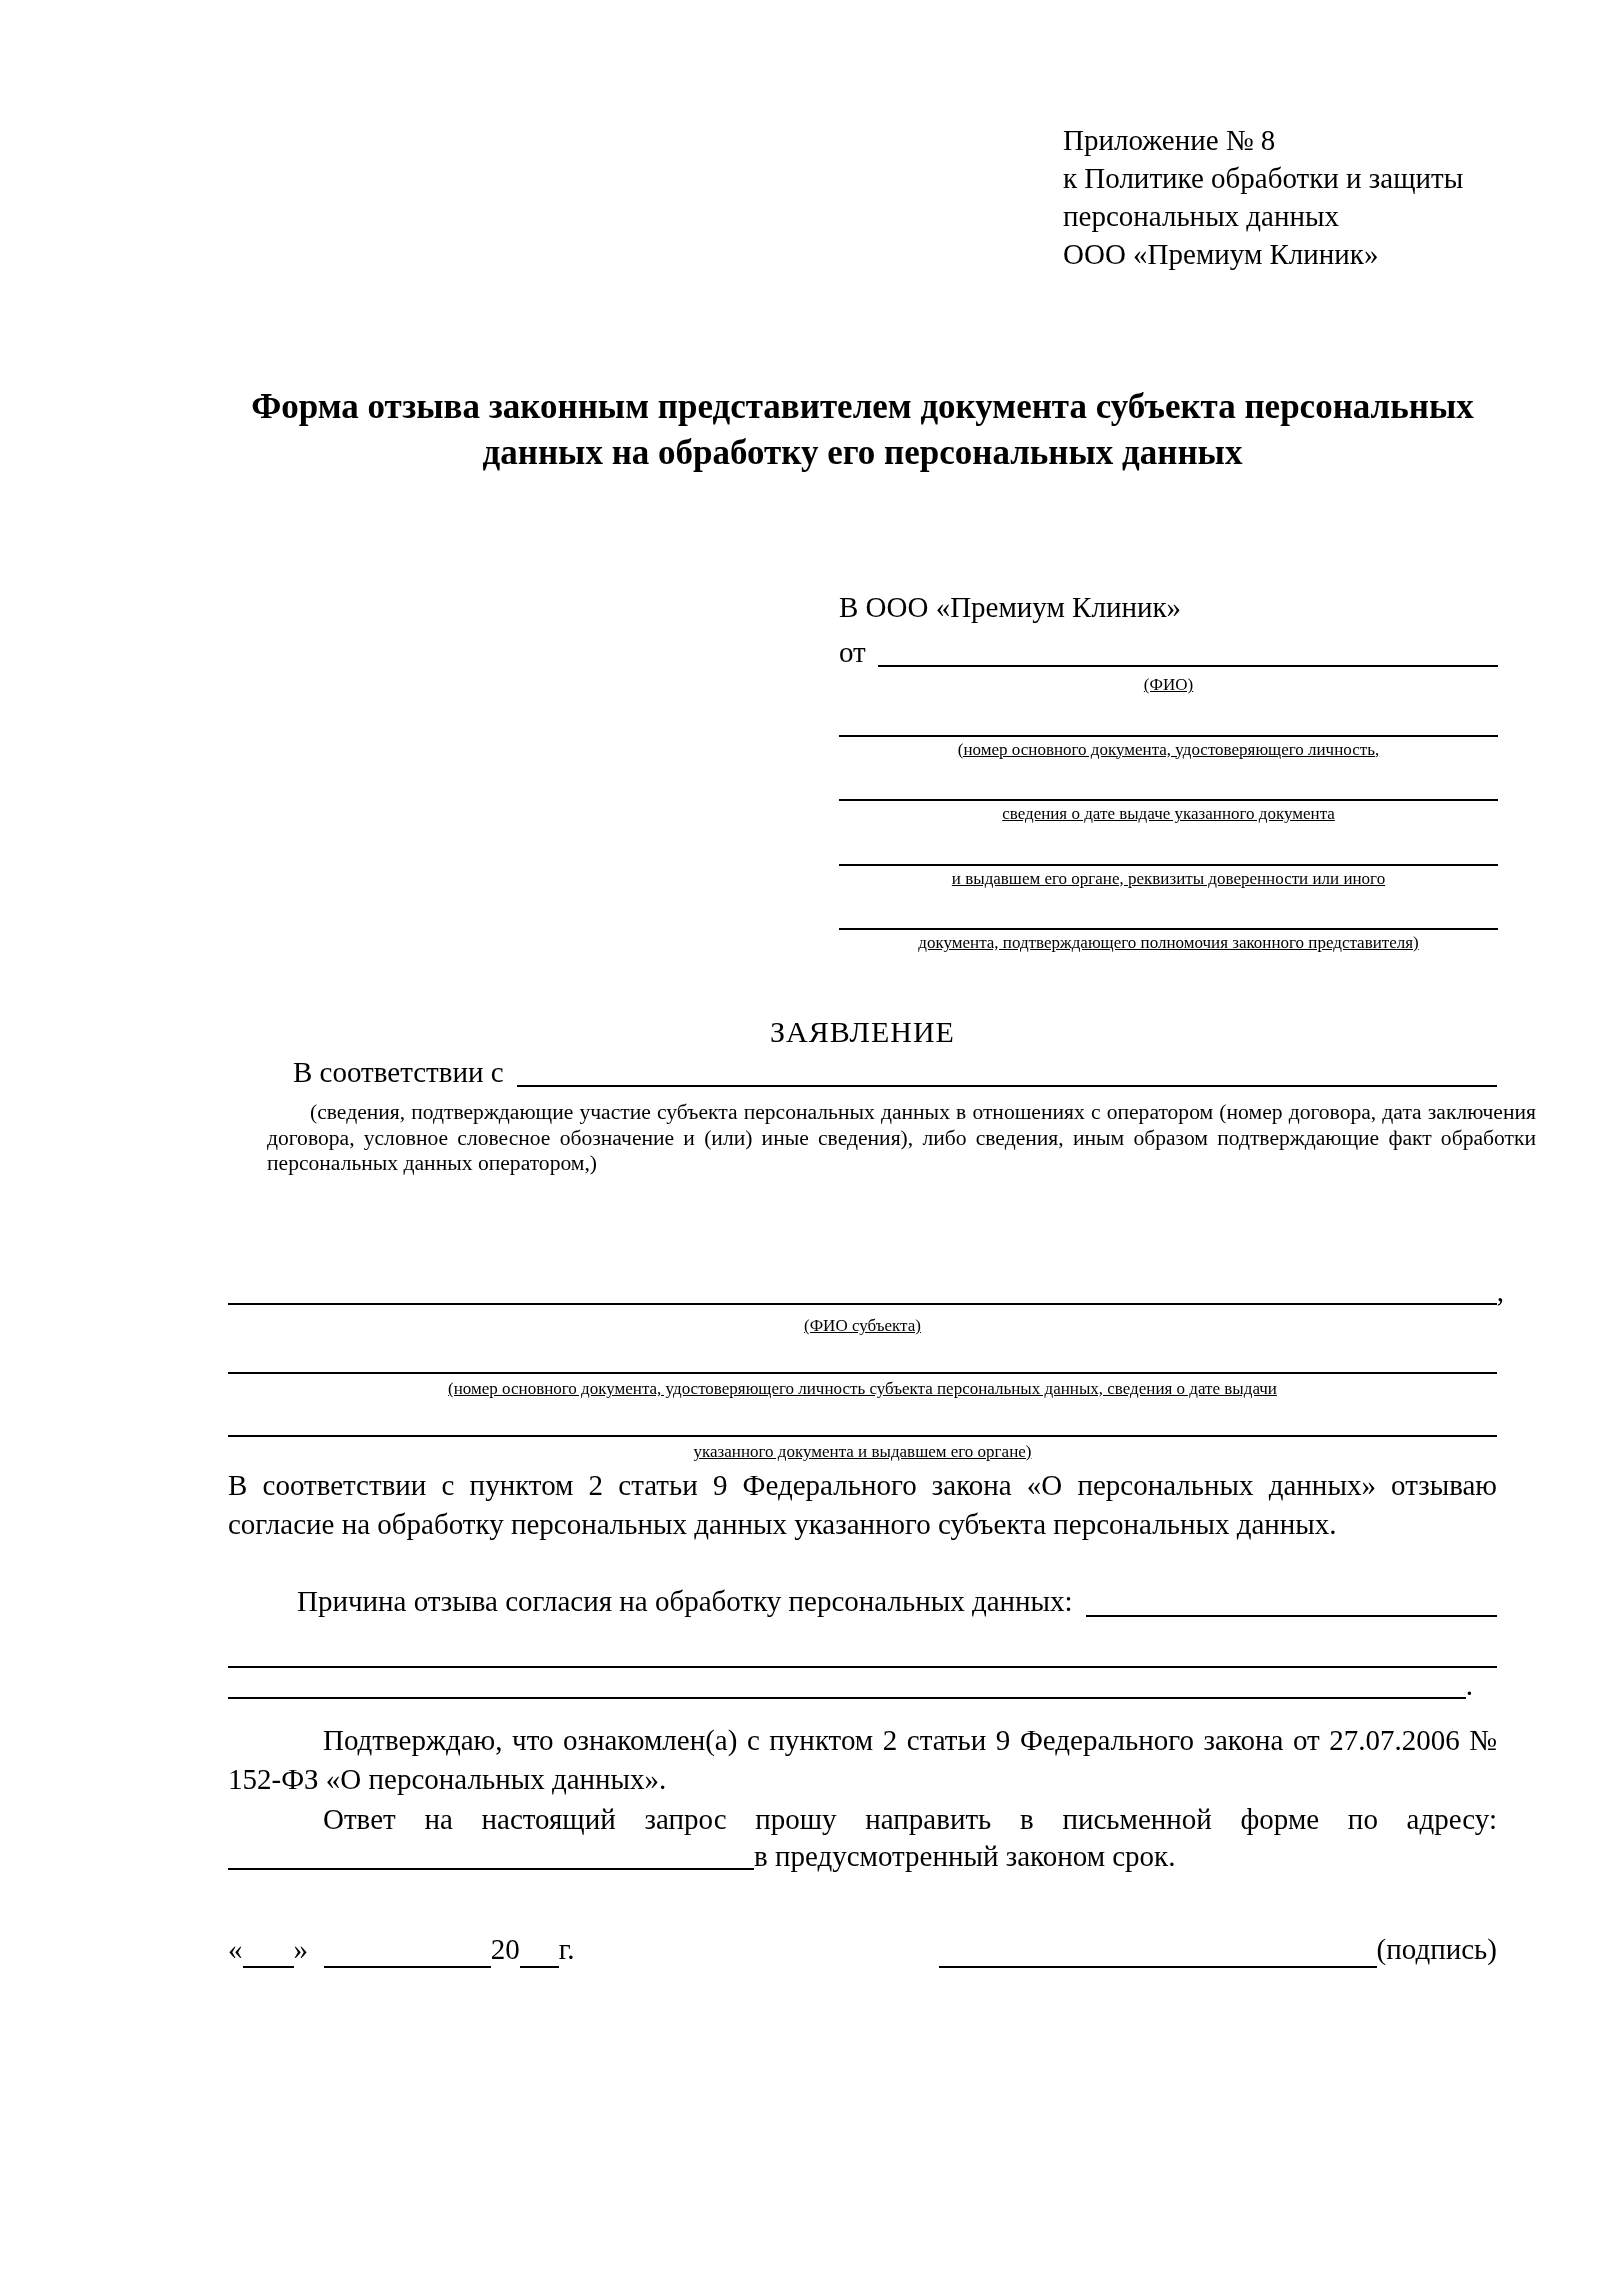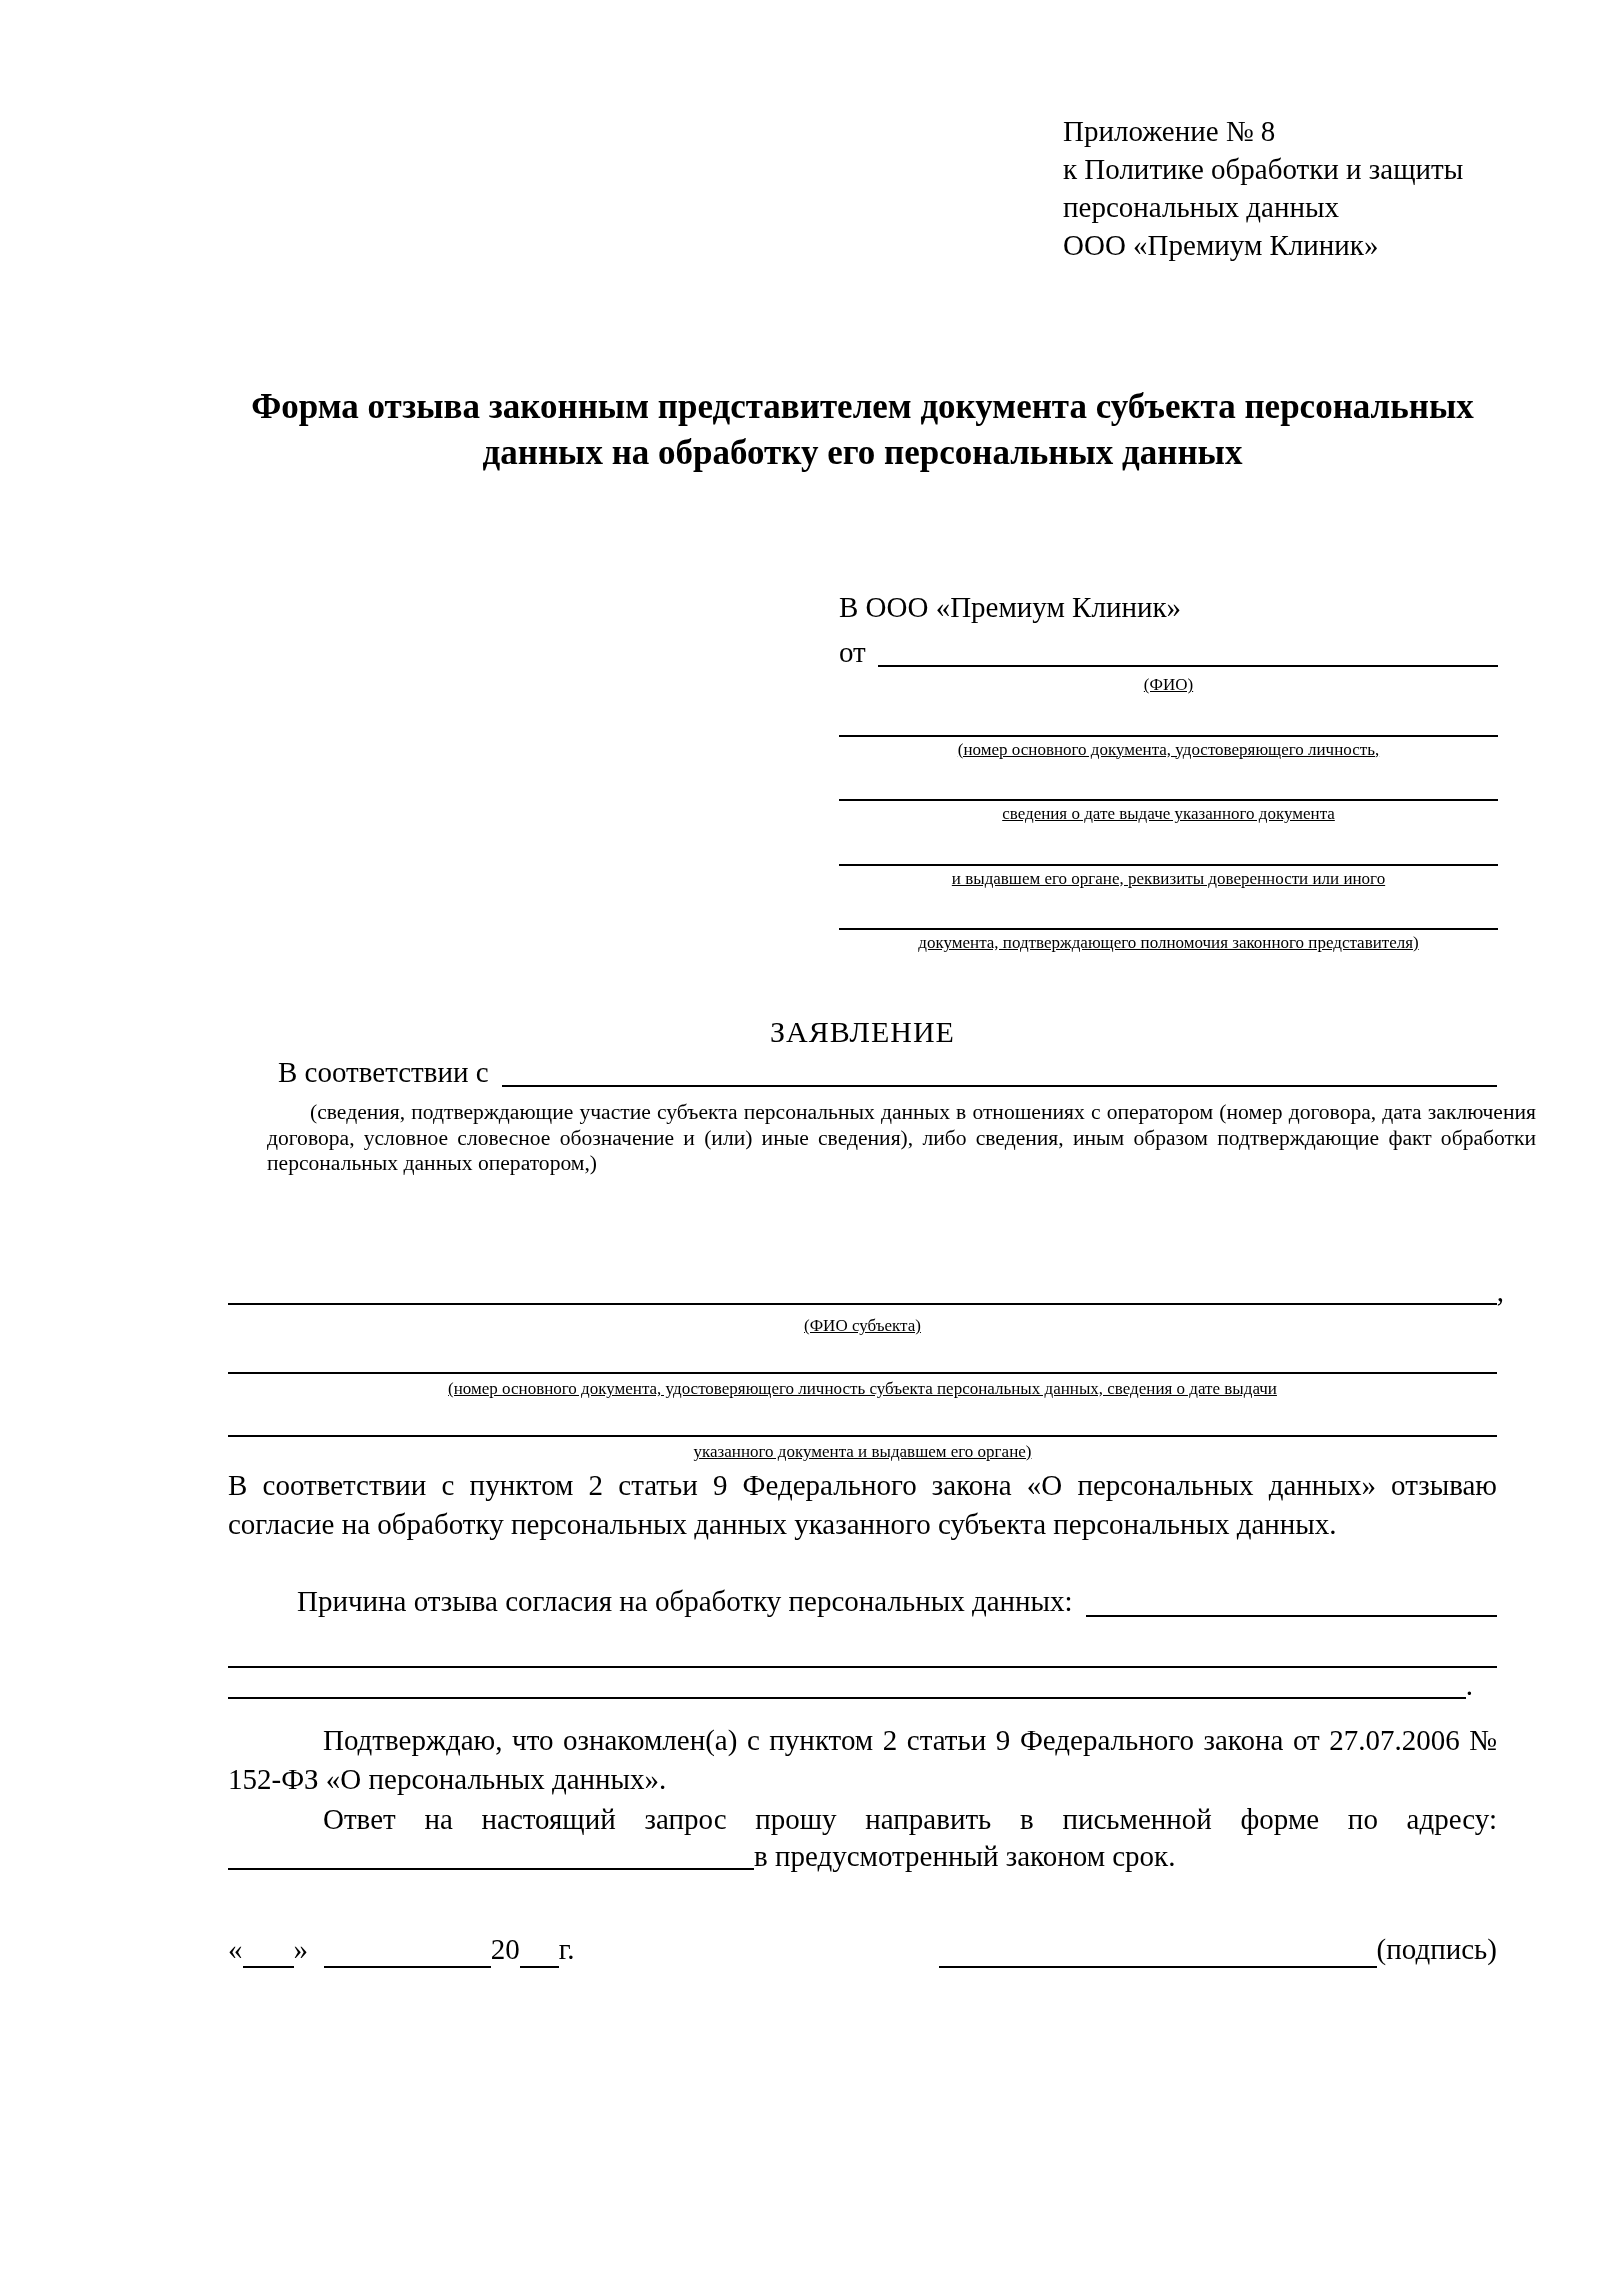--- a/index.html
+++ b/index.html
@@ -24,21 +24,21 @@
   .title {
     font-size:35px; line-height:46px; font-weight:bold; text-align:center;
   }
   .heading-center { font-size:30px; line-height:39px; text-align:center; letter-spacing:1px; }
 </style>
 </head>
 <body>
 
 <div class="page">
 
-  <div class="abs header-note" style="left:1063px; top:112px;">
+  <div class="abs header-note" style="left:1063px; top:121px;">
     <div>Приложение № 8</div>
     <div>к Политике обработки и защиты</div>
     <div>персональных данных</div>
     <div>ООО «Премиум Клиник»</div>
   </div>
 
   <div class="abs title" style="left:228px; top:384px; width:1269px;">Форма отзыва законным представителем документа субъекта персональных данных на обработку его персональных данных</div>
 
   <div class="abs" style="left:839px; top:588px; width:659px;">
     <div class="body-text" style="height:39px;">В ООО «Премиум Клиник»</div>
@@ -57,21 +57,21 @@
     <div class="blank-line" style="height:37px;"></div>
     <div class="caption">и выдавшем его органе, реквизиты доверенности или иного</div>
 
     <div class="blank-line" style="height:37px;"></div>
     <div class="caption">документа, подтверждающего полномочия законного представителя)</div>
   </div>
 
   <div class="abs heading-center" style="left:228px; top:1012px; width:1269px;">ЗАЯВЛЕНИЕ</div>
 
   <div class="abs flex-row body-text" style="left:228px; top:1053px; width:1269px; height:39px;">
-    <span style="margin-left:50px; padding-right:13.7px; align-self:flex-end;">В соответствии с</span>
+    <span style="margin-left:65px; padding-right:13.7px; align-self:flex-end;">В соответствии с</span>
     <span class="fill" style="margin-bottom:4.9px;"></span>
   </div>
 
   <div class="abs small-text justify" style="left:228px; top:1100px; width:1269px; text-indent:43px;margin-left:39px;">(сведения, подтверждающие участие субъекта персональных данных в отношениях с оператором (номер договора, дата заключения договора, условное словесное обозначение и (или) иные сведения), либо сведения, иным образом подтверждающие факт обработки персональных данных оператором,)</div>
 
 
   <div class="abs flex-row body-text" style="left:228px; top:1274px; width:1276px; height:35px;">
     <span class="fill" style="margin-bottom:3.9px;"></span>
     <span style="align-self:flex-end; line-height:35px;">,</span>
   </div>

